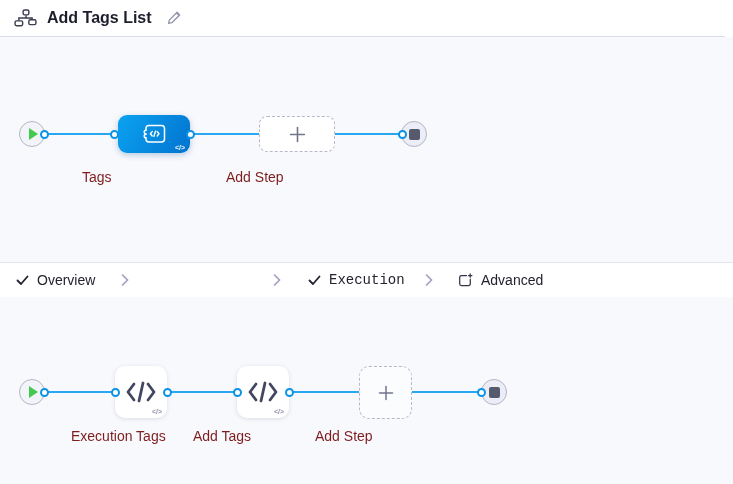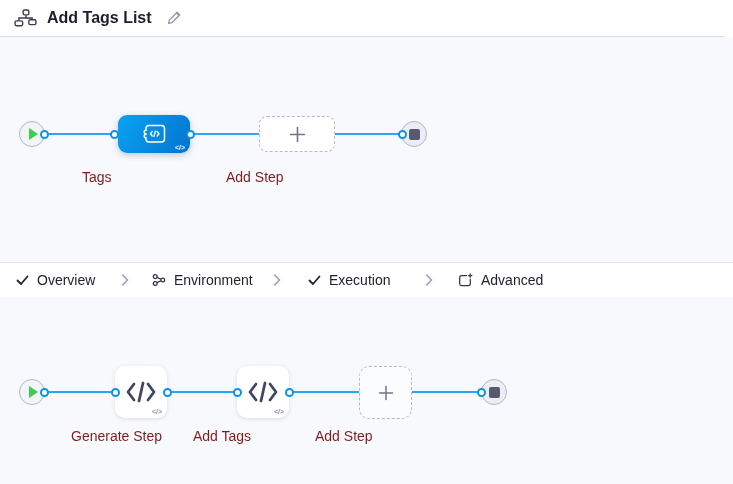--- a/index.html
+++ b/index.html
@@ -137,39 +137,28 @@
       </svg>
       <span>Overview</span>
     </button>
 
     <span class="tab-sep" style="left:121px;">
       <svg width="8" height="14" viewBox="0 0 8 14">
           <polyline points="1.5,2 6.5,7 1.5,12" fill="none" stroke="#9da0bd" stroke-width="1.6" stroke-linecap="round"></polyline>
         </svg>
     </span>
 
-    <button class="tab" style="left:152px;">
-      <svg width="14" height="14" viewBox="0 0 14 14">
-        <g fill="none" stroke="#33344a" stroke-width="1.25">
-          <circle cx="3.2" cy="3.6" r="1.9"></circle>
-            <circle cx="3.2" cy="10.4" r="1.9"></circle>
-            <circle cx="10.8" cy="7" r="1.9"></circle>
-          <path d="M5 4.4 L8.9 6.3 M5 9.6 L8.9 7.7"></path>
-        </g>
-      </svg>
-      <span>Environment</span>
-    </button>
 
     <span class="tab-sep" style="left:273px;">
       <svg width="8" height="14" viewBox="0 0 8 14">
           <polyline points="1.5,2 6.5,7 1.5,12" fill="none" stroke="#9da0bd" stroke-width="1.6" stroke-linecap="round"></polyline>
         </svg>
     </span>
 
-    <button class="tab" style="left:308px;">
+    <button class="tab" style="left:308px;font-family:Liberation Mono, monospace;">
       <svg width="13" height="11" viewBox="0 0 13 11">
         <polyline points="1.5,5.5 5,9 11.5,1.5" fill="none" stroke="#22232f" stroke-width="1.8" stroke-linecap="round" stroke-linejoin="round"></polyline>
       </svg>
       <span>Execution</span>
     </button>
 
     <span class="tab-sep" style="left:425px;">
       <svg width="8" height="14" viewBox="0 0 8 14">
           <polyline points="1.5,2 6.5,7 1.5,12" fill="none" stroke="#9da0bd" stroke-width="1.6" stroke-linecap="round"></polyline>
         </svg>
@@ -230,18 +219,18 @@
       <span class="stop-sq"></span>
     </div>
 
     <span class="dot" style="left:39.5px; top:90.5px;"></span>
     <span class="dot" style="left:110.5px; top:90.5px;"></span>
     <span class="dot" style="left:162.5px; top:90.5px;"></span>
     <span class="dot" style="left:232.5px; top:90.5px;"></span>
     <span class="dot" style="left:284.5px; top:90.5px;"></span>
     <span class="dot" style="left:476.5px; top:90.5px;"></span>
 
-    <span class="node-label" style="left:71px; top:131px;">Generate Step</span>
+    <span class="node-label" style="left:71px; top:131px;">Execution Tags</span>
     <span class="node-label" style="left:315px; top:131px;">Add Step</span>
     <span class="node-label" style="left:193px; top:131px;">Add Tags</span>
   </div>
 
 </div>
 
 </body></html>

